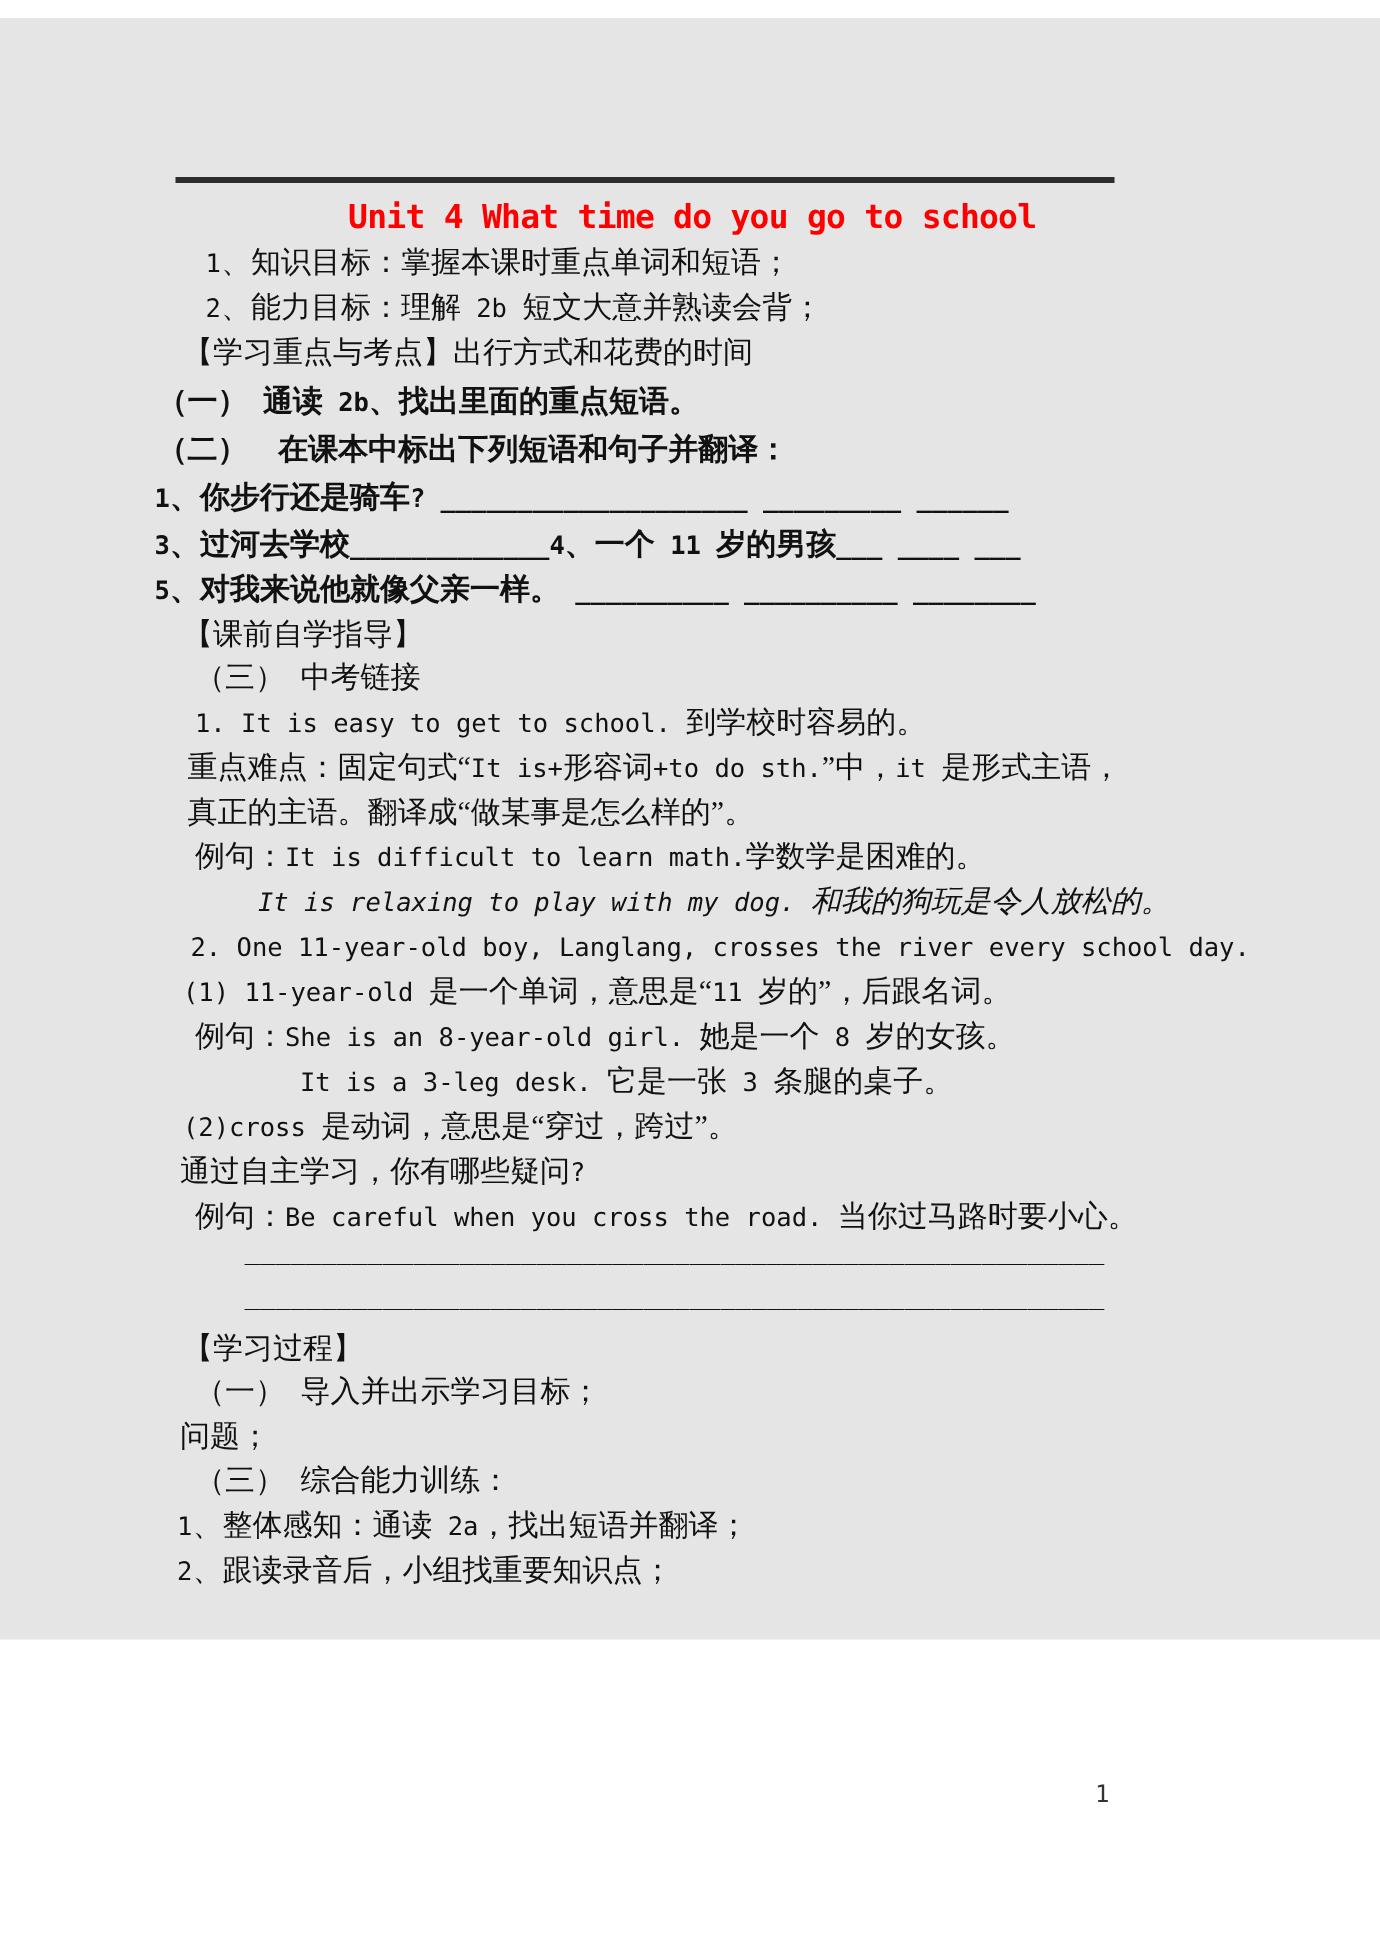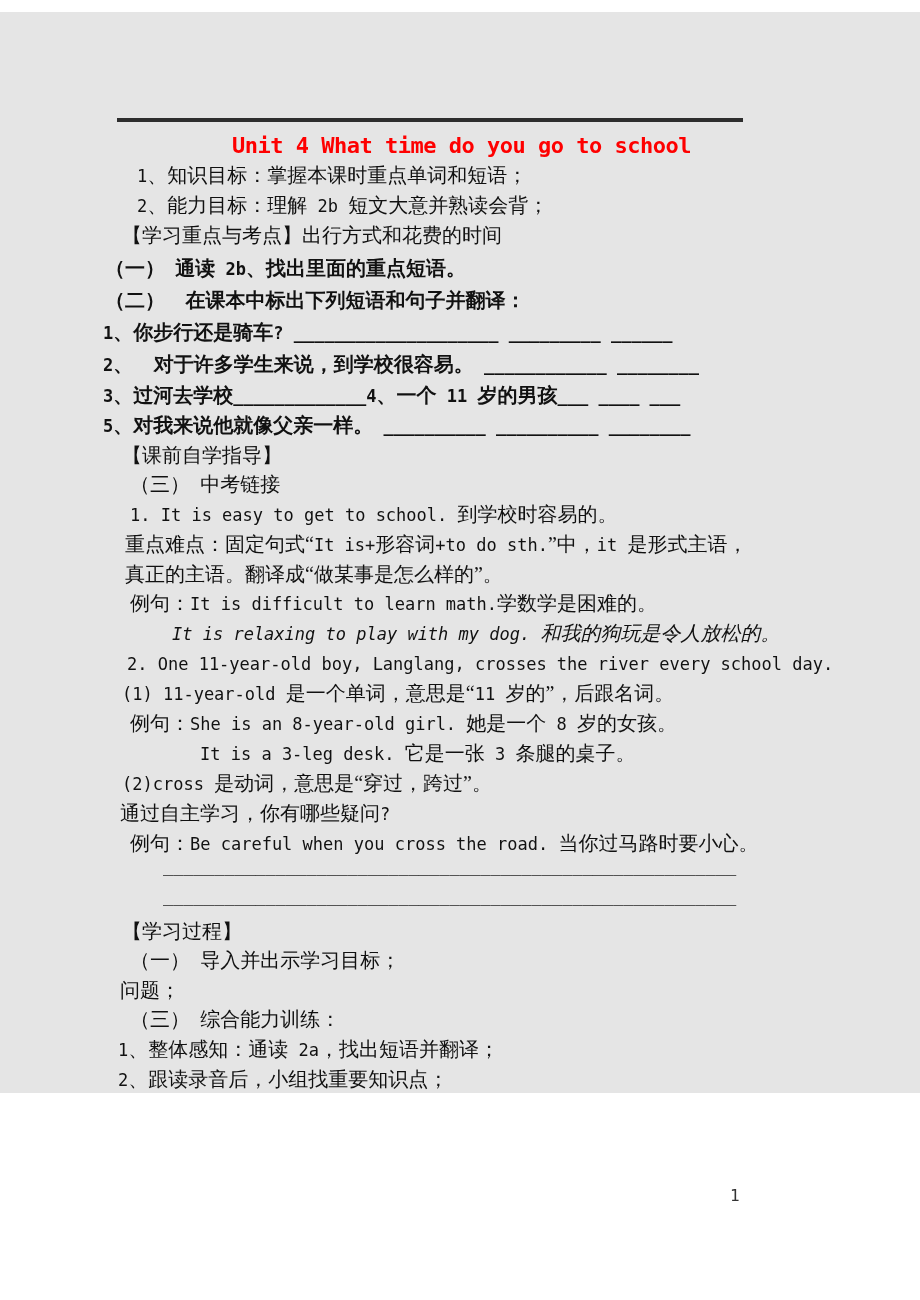--- a/index.html
+++ b/index.html
@@ -43,21 +43,20 @@
 
     <div class="title" style="color: rgb(254, 0, 0);">Unit 4 What time do you go to school</div>
 
     <div class="line in34"><span class="en">1</span>、知识目标：掌握本课时重点单词和短语；</div>
     <div class="line in34"><span class="en">2</span>、能力目标：理解<span class="en"> 2b </span>短文大意并熟读会背；</div>
     <div class="line in19">【学习重点与考点】出行方式和花费的时间</div>
 
     <div class="line in2 bold mt4">（一）<span class="en"> </span>通读<span class="en"> 2b</span>、找出里面的重点短语。</div>
     <div class="line in2 bold mt2">（二）<span class="en">  </span>在课本中标出下列短语和句子并翻译：</div>
     <div class="line in0 bold mt2"><span class="en">1</span>、你步行还是骑车<span class="en">? ____________________ _________ ______</span></div>
-    <div class="line in0 bold mt2"><span class="en">2</span>、<span class="en">  </span>对于许多学生来说，到学校很容易。<span class="en"> ____________ ________</span></div>
     <div class="line in0 bold mt1"><span class="en">3</span>、过河去学校<span class="en">_____________4</span>、一个<span class="en"> 11 </span>岁的男孩<span class="en">___ ____ ___</span></div>
     <div class="line in0 bold"><span class="en">5</span>、对我来说他就像父亲一样。<span class="en"> __________ __________ ________</span></div>
 
     <div class="line in19">【课前自学指导】</div>
     <div class="line in27">（三）<span class="en"> </span>中考链接</div>
     <div class="line in27"><span class="en">1. It is easy to get to school. </span>到学校时容易的。</div>
     <div class="line in22">重点难点：固定句式“<span class="en">It is+</span>形容词<span class="en">+to do sth.</span>”中，<span class="en">it </span>是形式主语，</div>
     <div class="line in22">真正的主语。翻译成“做某事是怎么样的”。</div>
     <div class="line in27">例句：<span class="en">It is difficult to learn math.</span>学数学是困难的。</div>
     <div class="line in69"><span class="en">It is relaxing to play with my dog. </span>和我的狗玩是令人放松的。</div>

